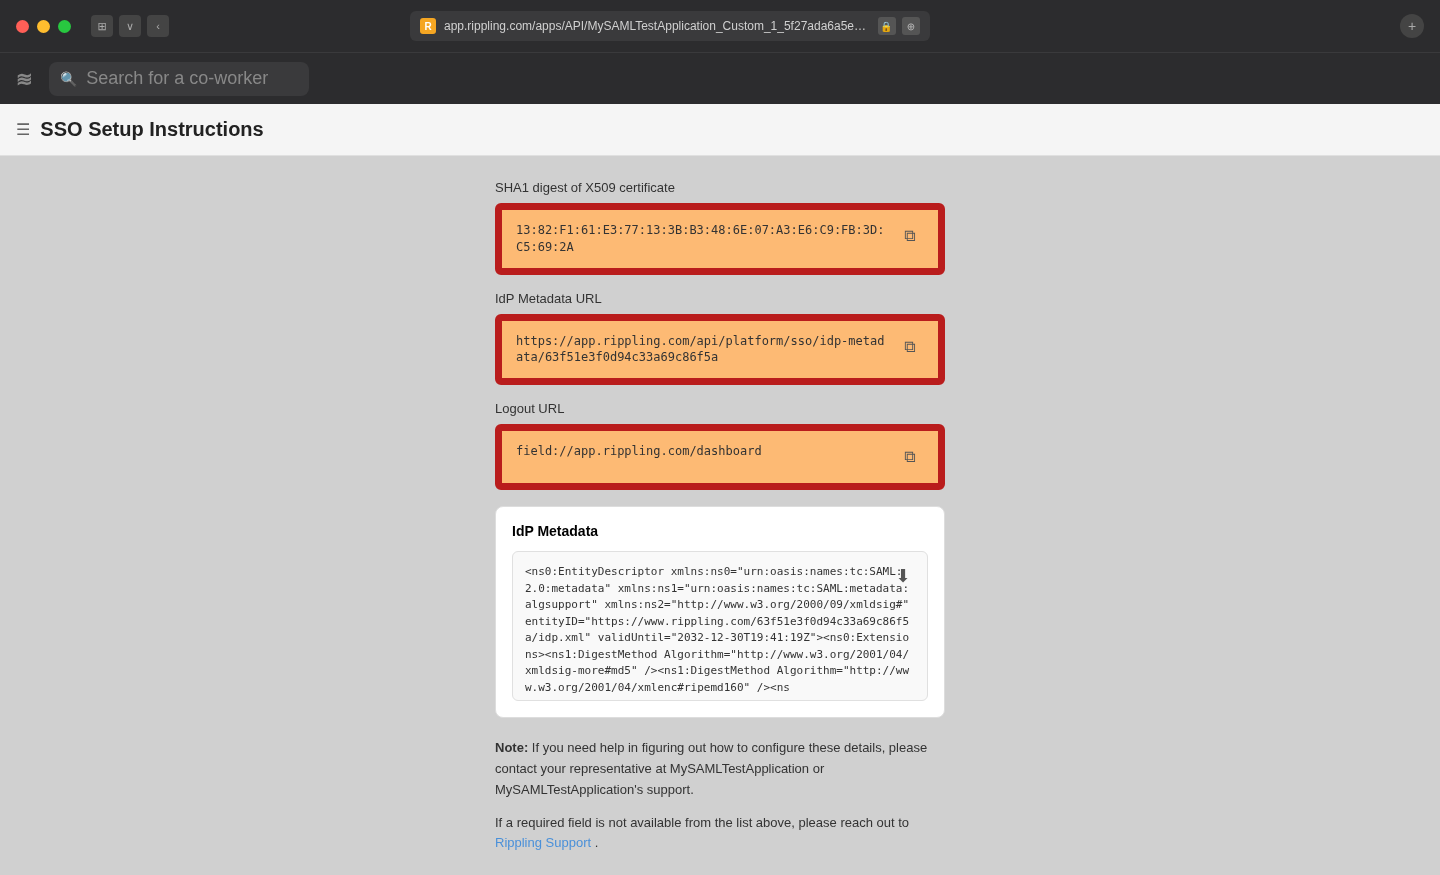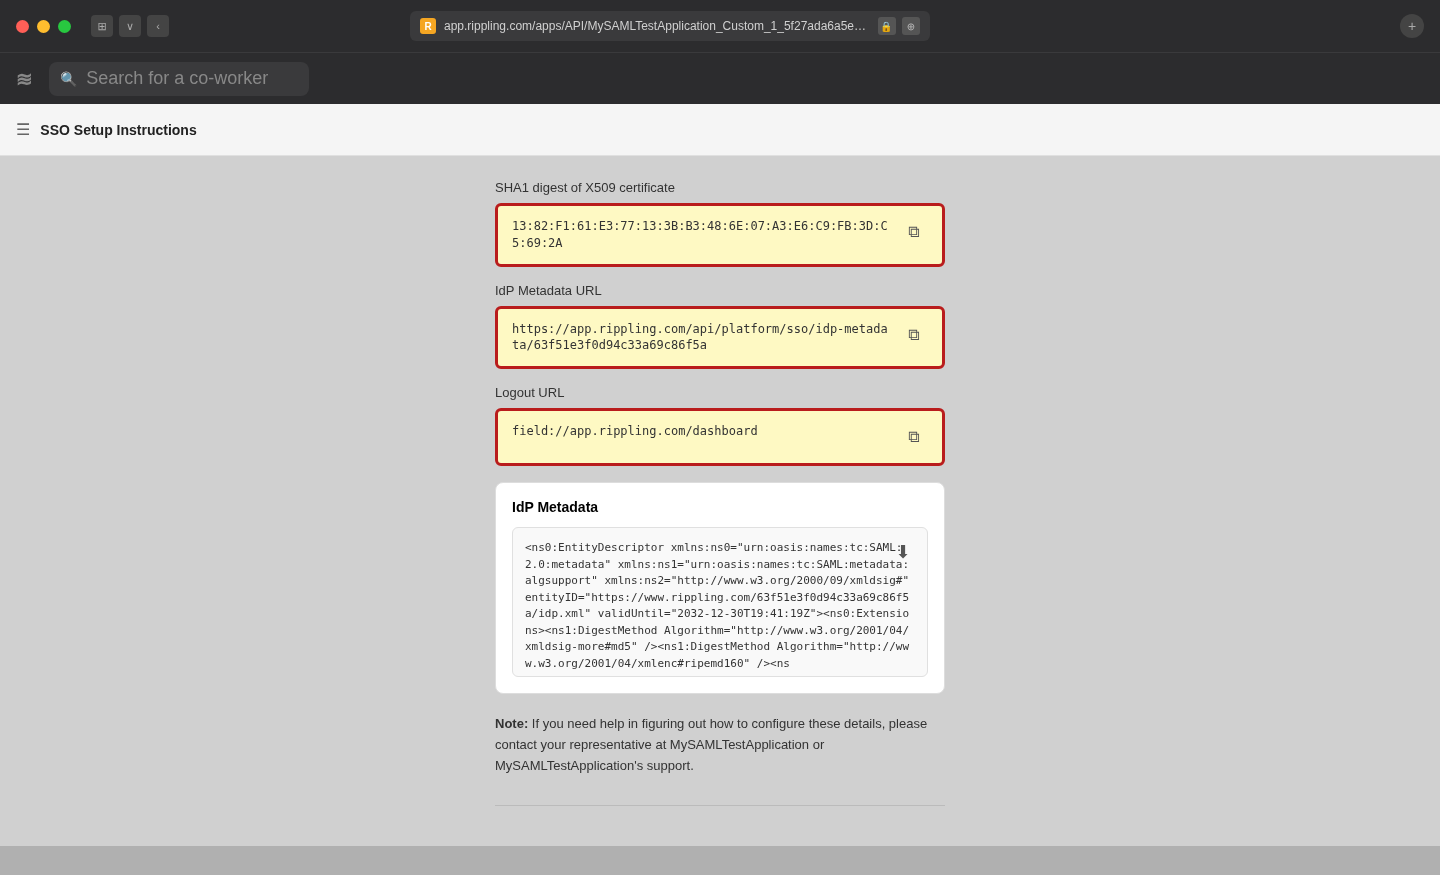--- a/index.html
+++ b/index.html
@@ -151,21 +151,21 @@
       display: flex;
       align-items: center;
       padding: 0 16px;
       gap: 10px;
     }
     .sidebar-header-icon {
       color: #666;
       font-size: 16px;
     }
     .sidebar-title {
-      font-size: 14px;
+      font-size: 20px;
       font-weight: 600;
       color: #222;
     }
     .content-area {
       flex: 1;
       background: #d0d0d0;
       overflow-y: auto;
       padding: 24px;
       display: flex;
       flex-direction: column;
@@ -177,22 +177,22 @@
       width: 100%;
       max-width: 450px;
     }
     .field-label {
       font-size: 13px;
       color: #333;
       margin-bottom: 8px;
       font-weight: 400;
     }
     .field-box {
-      background: #fef9c3;
-      border: 3px solid #b91c1c;
+      background: #fdba74;
+      border: 7px solid #b91c1c;
       border-radius: 6px;
       padding: 12px 14px;
       margin-bottom: 16px;
       display: flex;
       align-items: flex-start;
       justify-content: space-between;
       gap: 8px;
       position: relative;
     }
     .field-value {
@@ -367,17 +367,22 @@
         <span style="font-size:18px;">⬇</span>
       </div>
     </div>
   </div>
 
   <div class="note-section">
     <p class="note-text">
       <strong>Note:</strong>
       <span>If you need help in figuring out how to configure these details, please contact your representative at MySAMLTestApplication or MySAMLTestApplication's support.</span>
     </p>
+    <p class="note-text">
+      <span>If a required field is not available from the list above, please reach out to</span>
+      <a class="note-link" href="#">Rippling Support</a>
+      <span>.</span>
+    </p>
   </div>
 
   <div class="divider"></div>
 
 </div>
 
 </body></html>

